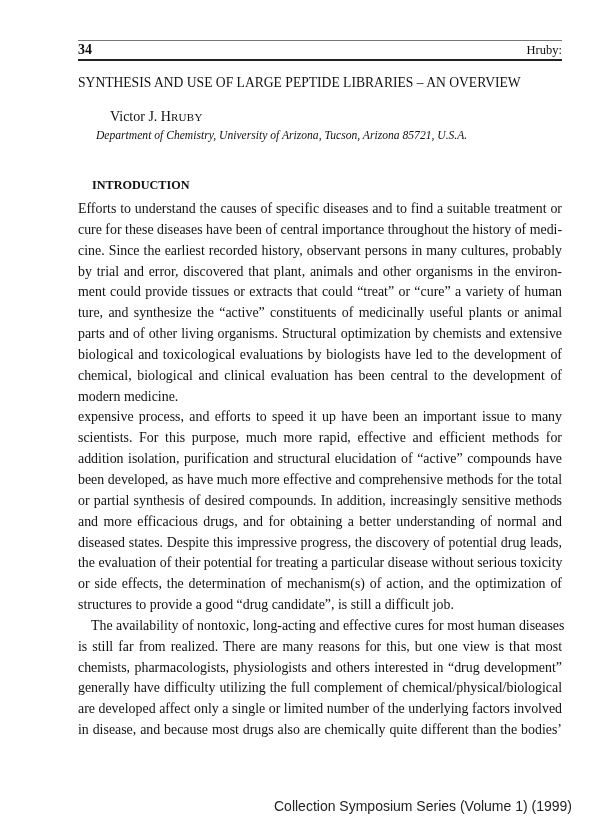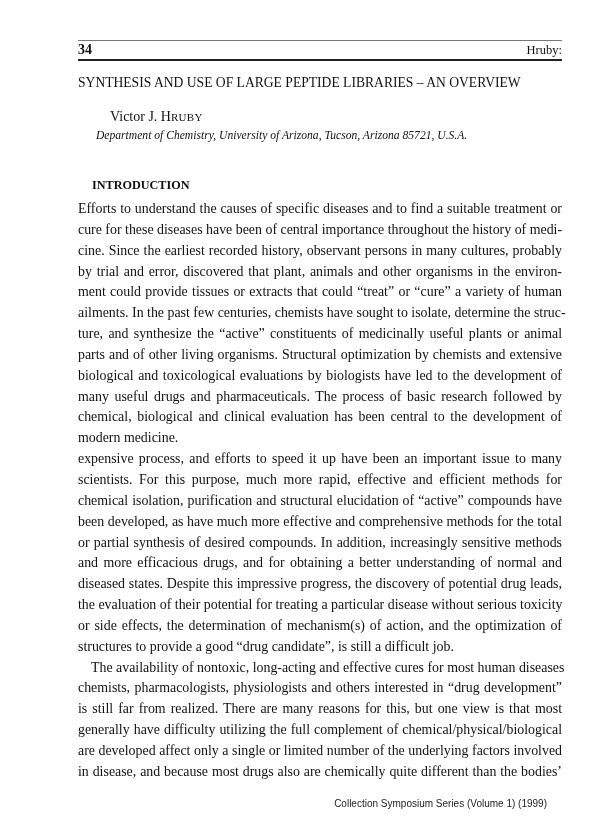--- a/index.html
+++ b/index.html
@@ -13,21 +13,21 @@
   .rule-thick { position: absolute; left: 0; top: 59px; width: 484px; height: 2px; background: #222; }
   .title { position: absolute; left: 0; top: 75px; width: 484px; font-weight: normal; font-size: 13.6px; letter-spacing: 0; white-space: nowrap; }
   .author { position: absolute; left: 0; top: 109px; font-size: 14px; white-space: nowrap; margin-left: 32px; }
   .author .sc { font-size: 11px; letter-spacing: 0.3px; }
   .affil { position: absolute; left: 18px; top: 129px; font-style: italic; font-size: 11.6px; white-space: nowrap; }
   .section-head { position: absolute; left: 14px; top: 178px; font-weight: bold; font-size: 12.2px; text-align: center; }
   .body { position: absolute; left: 0; top: 199px; width: 484px; font-size: 13.9px; line-height: 20.85px; }
   .body .line { display: block; text-align: justify; text-align-last: justify; white-space: nowrap; height: 20.85px; }
   .body .line.last { text-align-last: left; }
   .body .line.ind { padding-left: 13px; }
-  .footer { position: absolute; right: 53px; top: 798px; font-family: "Liberation Sans", "DejaVu Sans", sans-serif; font-size: 10px; color: #222; white-space: nowrap; }
+  .footer { position: absolute; right: 28px; top: 798px; font-family: "Liberation Sans", "DejaVu Sans", sans-serif; font-size: 14px; color: #222; white-space: nowrap; }
 </style>
 </head>
 <body>
 
 <div class="page">
   <div class="rule-thin"></div>
   <div class="header-row">
     <span class="page-num">34</span>
     <span class="running-head">Hruby:</span>
   </div>
@@ -41,44 +41,42 @@
 
   <div class="section-head">INTRODUCTION</div>
 
   <div class="body" id="body">
       <div>
         <span class="line">Efforts to understand the causes of specific diseases and to find a suitable treatment or</span>
         <span class="line">cure for these diseases have been of central importance throughout the history of medi-</span>
         <span class="line">cine. Since the earliest recorded history, observant persons in many cultures, probably</span>
         <span class="line">by trial and error, discovered that plant, animals and other organisms in the environ-</span>
         <span class="line">ment could provide tissues or extracts that could “treat” or “cure” a variety of human</span>
-        <span class="line">ailments. In the past few centuries, chemists have sought to isolate, determine the struc-</span>
         <span class="line">ture, and synthesize the “active” constituents of medicinally useful plants or animal</span>
         <span class="line">parts and of other living organisms. Structural optimization by chemists and extensive</span>
         <span class="line">biological and toxicological evaluations by biologists have led to the development of</span>
-        <span class="line">many useful drugs and pharmaceuticals. The process of basic research followed by</span>
         <span class="line">chemical, biological and clinical evaluation has been central to the development of</span>
         <span class="line last">modern medicine.</span>
       </div>
       <div>
         <span class="line">expensive process, and efforts to speed it up have been an important issue to many</span>
         <span class="line">scientists. For this purpose, much more rapid, effective and efficient methods for</span>
-        <span class="line">chemical isolation, purification and structural elucidation of “active” compounds have</span>
+        <span class="line">addition isolation, purification and structural elucidation of “active” compounds have</span>
         <span class="line">been developed, as have much more effective and comprehensive methods for the total</span>
         <span class="line">or partial synthesis of desired compounds. In addition, increasingly sensitive methods</span>
         <span class="line">and more efficacious drugs, and for obtaining a better understanding of normal and</span>
         <span class="line">diseased states. Despite this impressive progress, the discovery of potential drug leads,</span>
         <span class="line">the evaluation of their potential for treating a particular disease without serious toxicity</span>
         <span class="line">or side effects, the determination of mechanism(s) of action, and the optimization of</span>
         <span class="line last">structures to provide a good “drug candidate”, is still a difficult job.</span>
       </div>
       <div>
         <span class="line ind">The availability of nontoxic, long-acting and effective cures for most human diseases</span>
+        <span class="line">is still far from realized. There are many reasons for this, but one view is that most</span>
         <span class="line">chemists, pharmacologists, physiologists and others interested in “drug development”</span>
-        <span class="line">is still far from realized. There are many reasons for this, but one view is that most</span>
         <span class="line">generally have difficulty utilizing the full complement of chemical/physical/biological</span>
         <span class="line">are developed affect only a single or limited number of the underlying factors involved</span>
         <span class="line">in disease, and because most drugs also are chemically quite different than the bodies’</span>
       </div>
     </div>
 </div>
 
 <div class="footer">Collection Symposium Series (Volume 1) (1999)</div>
 
 </body></html>

